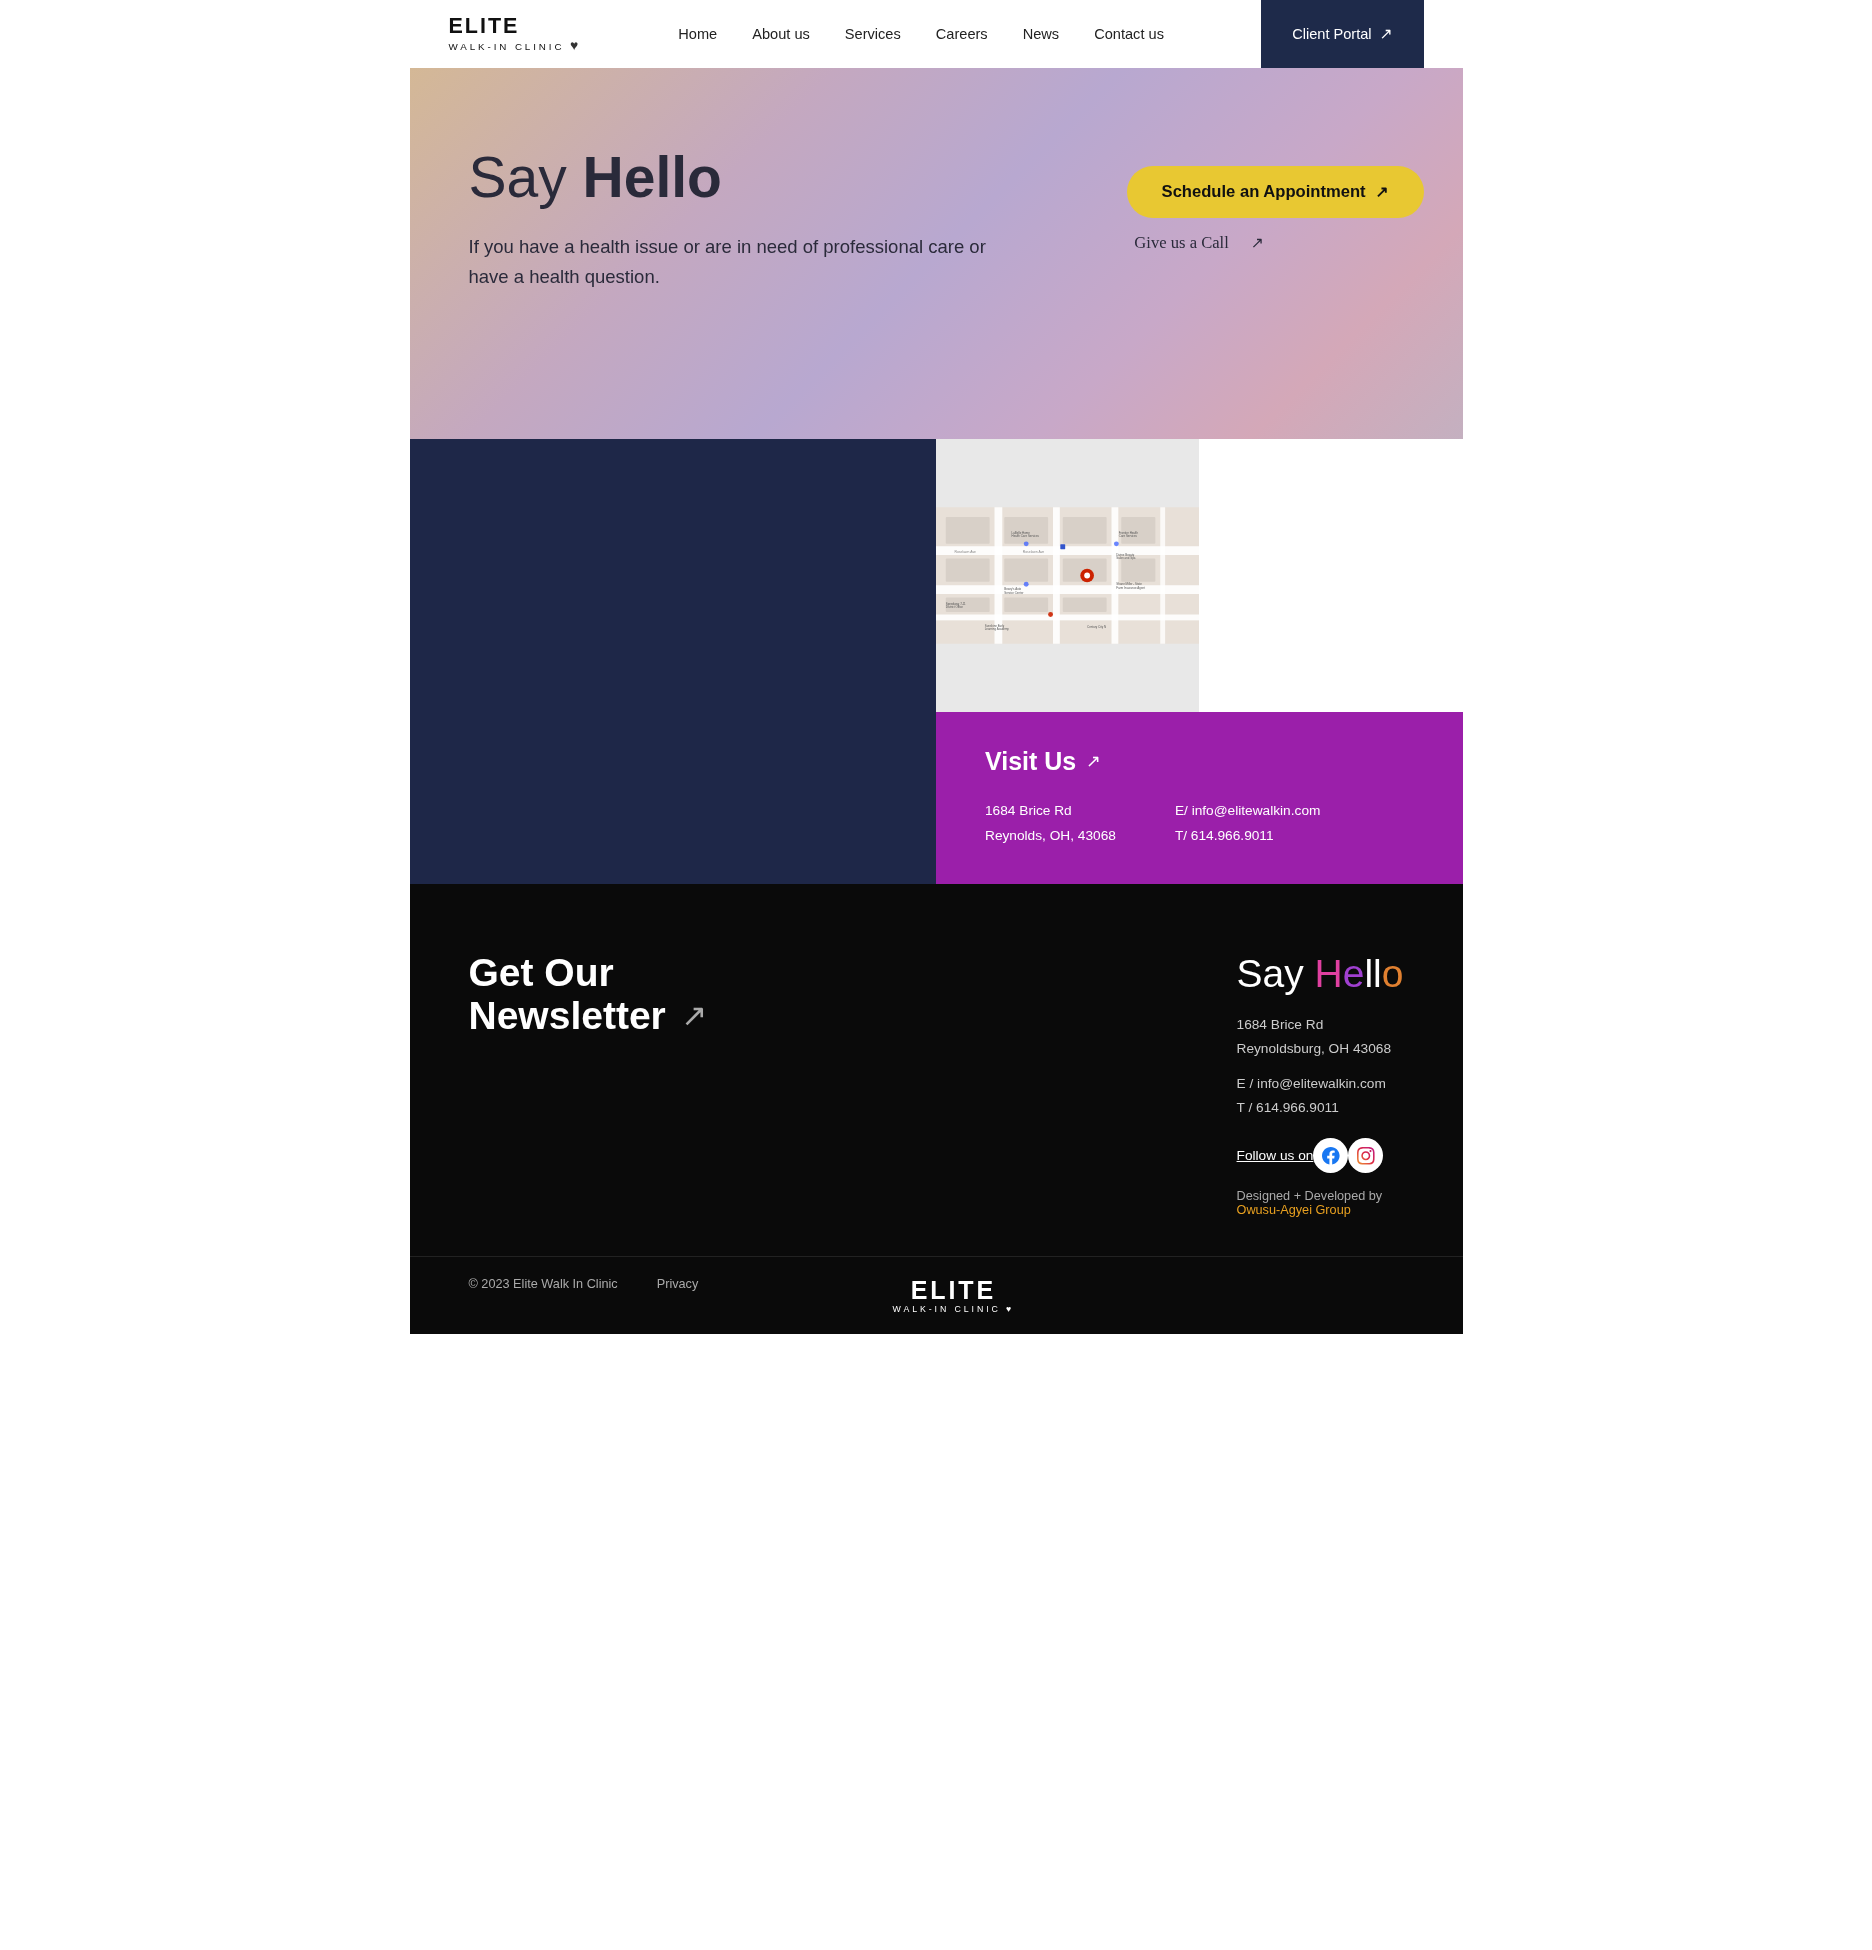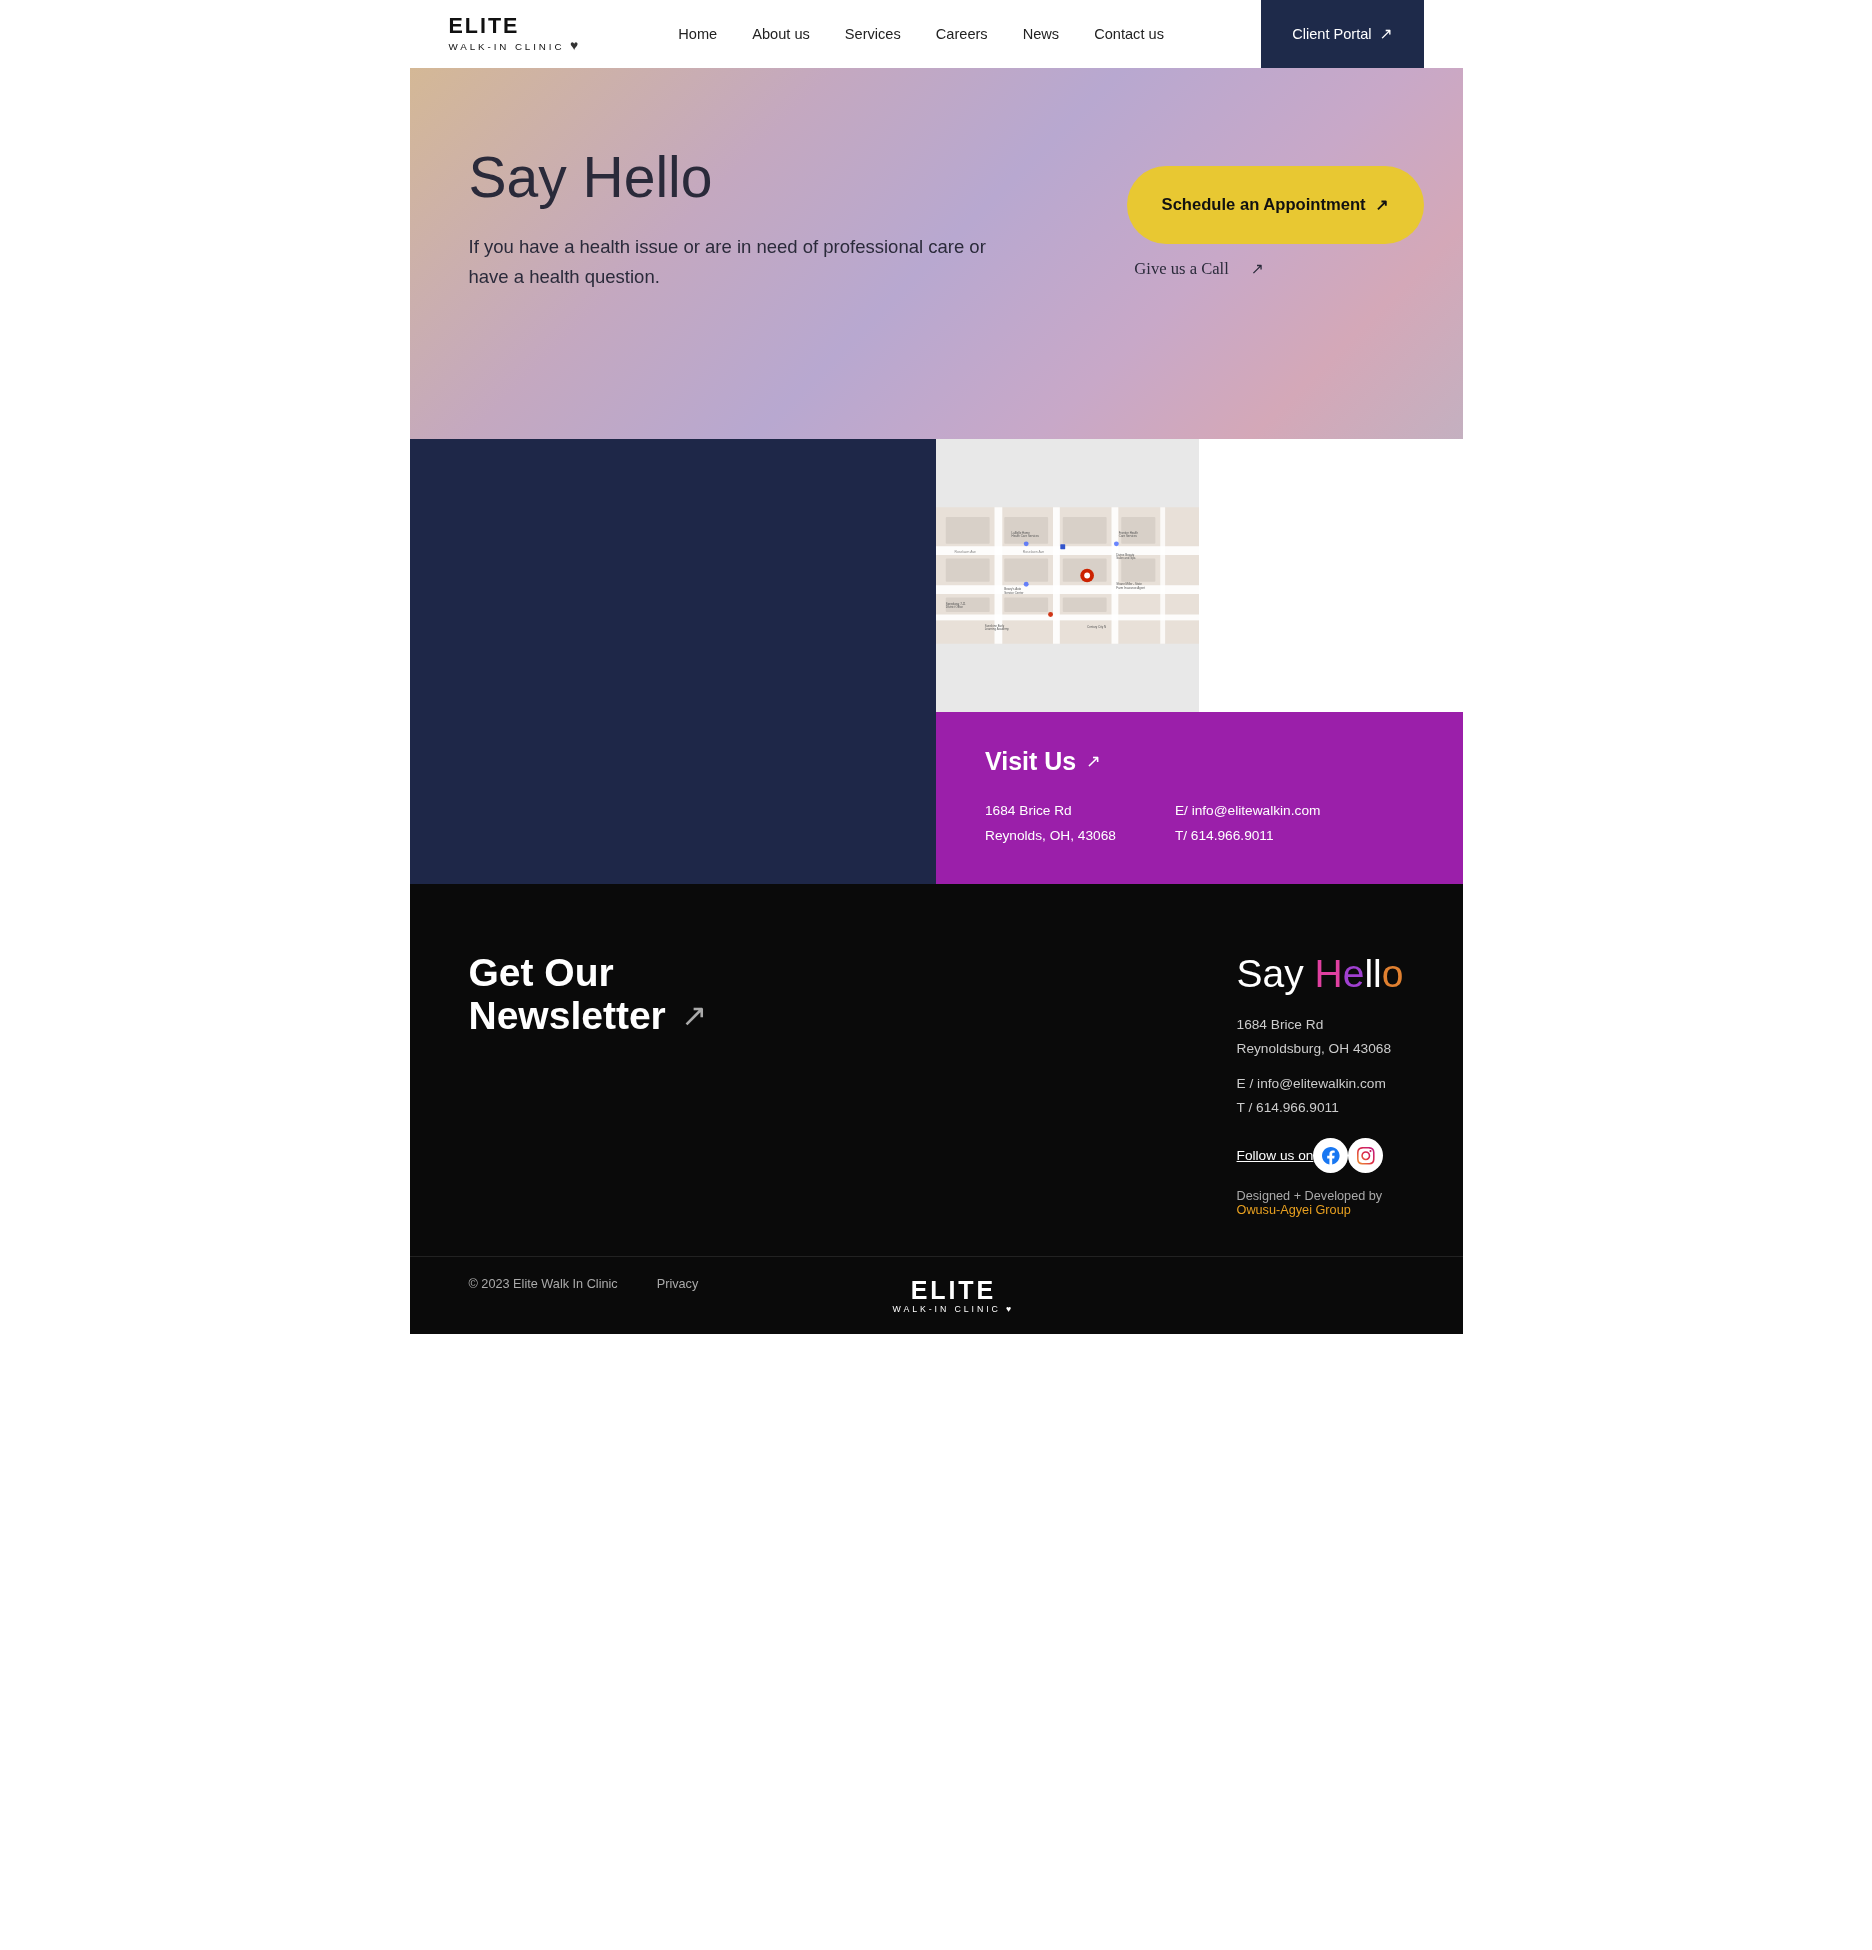--- a/index.html
+++ b/index.html
@@ -80,41 +80,41 @@
       max-width: 527px;
     }
     .hero-title {
       font-size: 57px;
       font-weight: 300;
       color: #2a2a3a;
       line-height: 1.1;
       margin-bottom: 23.4px;
     }
     .hero-title strong {
-      font-weight: 400;
+      font-weight: 700;
     }
     .hero-subtitle {
       font-size: 18.5px;
       color: #2a2a3a;
       line-height: 1.6;
       font-weight: 400;
     }
     .hero-right {
       display: flex;
       flex-direction: column;
       align-items: flex-start;
       gap: 15.6px;
       margin-top: 19.5px;
     }
     .schedule-btn {
       background: #e8c832;
       color: #111;
       border: none;
       border-radius: 49px;
-      padding: 29px 35px;
+      padding: 16px 35px;
       font-size: 16.6px;
       font-weight: 700;
       display: flex;
       align-items: center;
       gap: 9.8px;
       cursor: pointer;
       white-space: nowrap;
     }
     .call-link {
       font-size: 16.6px;

